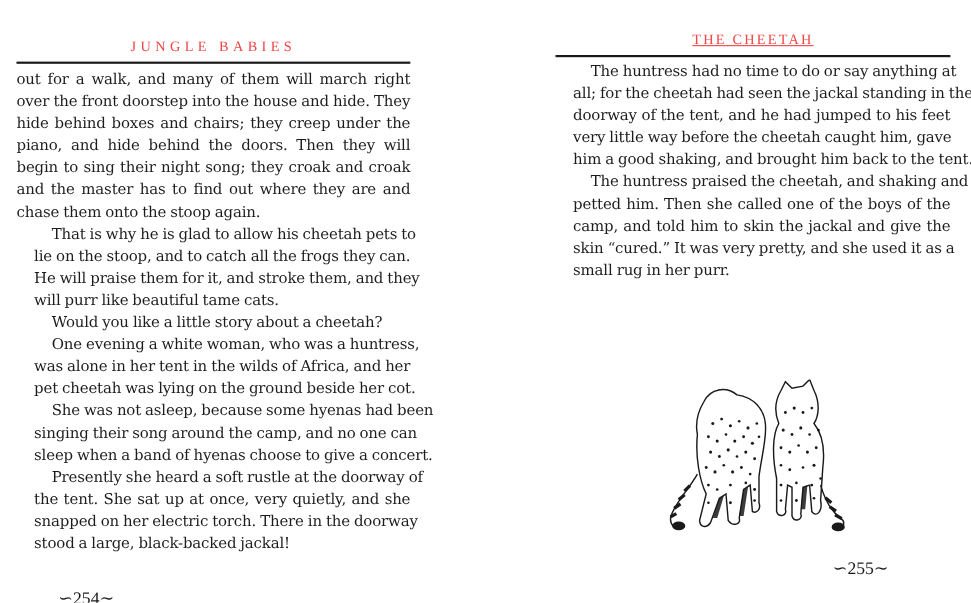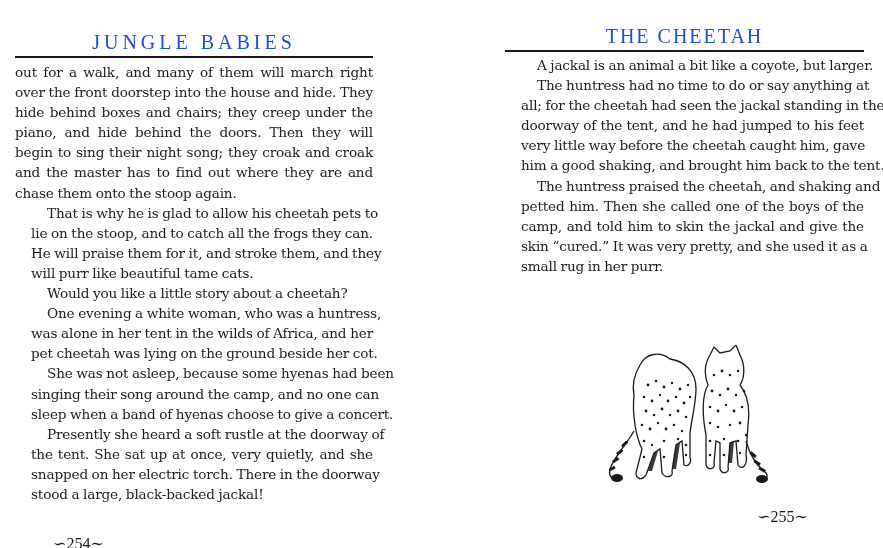--- a/index.html
+++ b/index.html
@@ -23,33 +23,34 @@
       left: 15px;
       width: 358px;
     }
     .page-right {
       left: 505px;
       width: 359px;
     }
     .running-head {
       text-align: center;
       font-family: "Liberation Serif", "DejaVu Serif", serif;
-      font-size: 20px;
+      font-size: 13px;
       letter-spacing: 3px;
-      color: #1d4ed8;
+      color: #ef4444;
       height: 22px;
       line-height: 22px;
     }
     .page-left .running-head {
       margin-top: 31px;
       letter-spacing: 4px;
     }
     .page-right .running-head {
       margin-top: 25px;
       letter-spacing: 2px;
+      text-decoration: underline;
     }
     .rule {
       height: 2px;
       background: #1a1a1a;
       margin-top: 3px;
     }
     .body-text {
       font-family: "DejaVu Serif", "Liberation Serif", serif;
       font-size: 13.6px;
       line-height: 20.1px;
@@ -145,23 +146,20 @@
         <span class="line last">stood a large, black-backed jackal!</span>
       </div>
     </div>
   <div class="folio">∽254∼</div>
 </div>
 
 <div class="page page-right">
   <div class="running-head">THE CHEETAH</div>
   <div class="rule"></div>
   <div class="body-text" id="right-body">
-      <div class="para">
-        <span class="line last indent">A jackal is an animal a bit like a coyote, but larger.</span>
-      </div>
       <div class="para">
         <span class="line indent">The huntress had no time to do or say anything at</span>
         <span class="line">all; for the cheetah had seen the jackal standing in the</span>
         <span class="line">doorway of the tent, and he had jumped to his feet</span>
         <span class="line">very little way before the cheetah caught him, gave</span>
         <span class="line last">him a good shaking, and brought him back to the tent.</span>
       </div>
       <div class="para">
         <span class="line indent">The huntress praised the cheetah, and shaking and</span>
         <span class="line">petted him. Then she called one of the boys of the</span>

